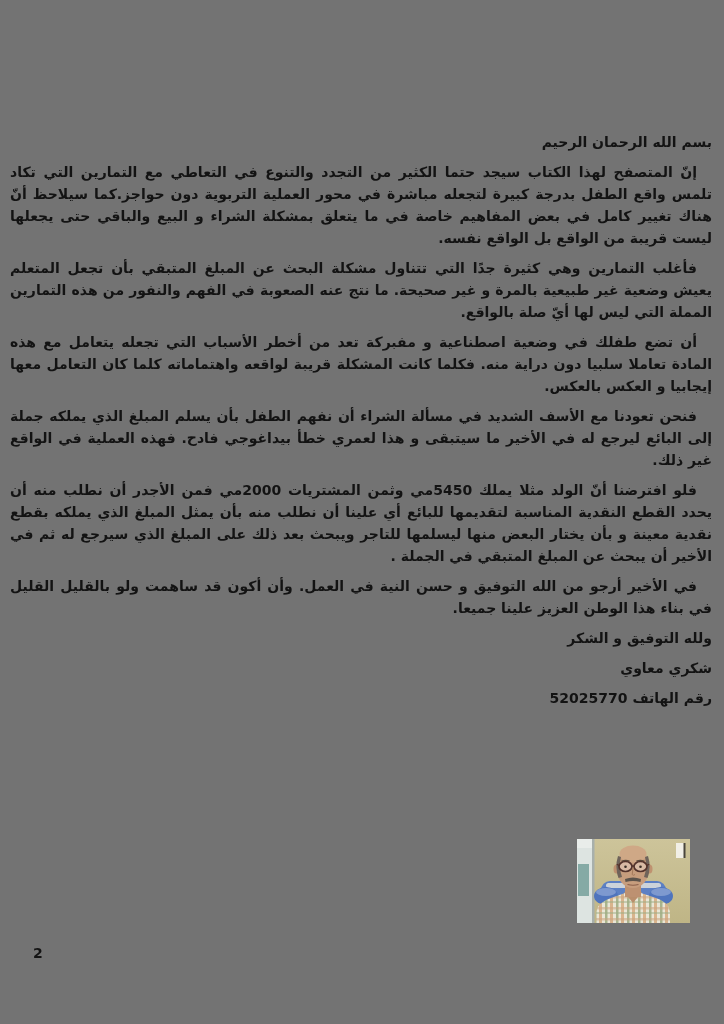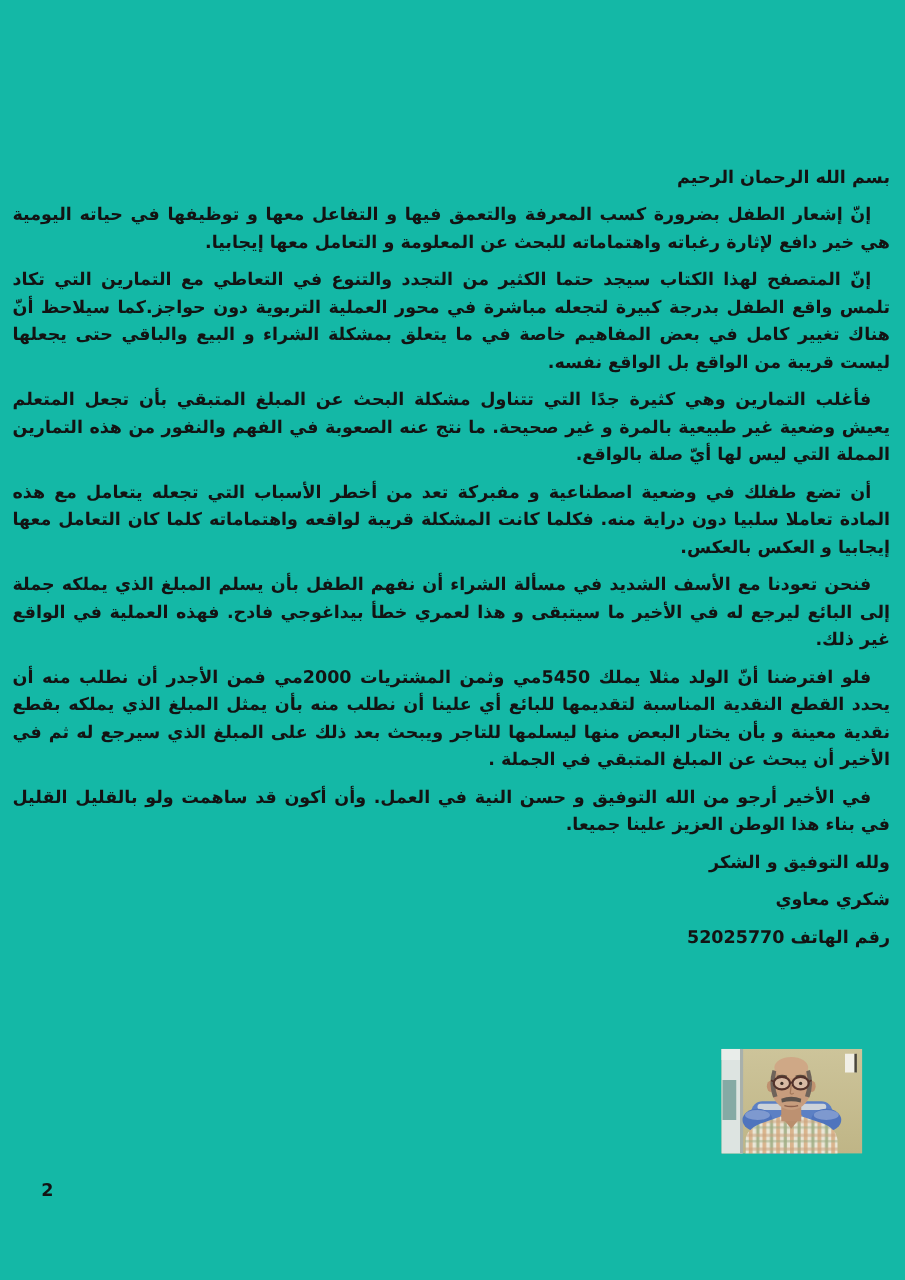--- a/index.html
+++ b/index.html
@@ -5,21 +5,21 @@
   html, body { margin: 0; padding: 0; }
   body {
     width: 724px; height: 1024px;
     background: #ffffff;
     position: relative;
     font-family: "DejaVu Sans", sans-serif;
     overflow: hidden;
   }
   .page {
     position: absolute; inset: 0;
-    background: #14b8a6;
+    background: #737373;
     overflow: hidden;
   }
   .textblock {
     position: absolute;
     top: 131px; right: 12px; left: 10px;
     direction: rtl;
     text-align: justify;
     font-size: 14px;
     font-weight: bold;
     line-height: 22px;
@@ -48,21 +48,20 @@
 </style>
 </head>
 <body>
 
 <div class="page">
 
   <div class="textblock">
     <div class="basmala">بسم الله الرحمان الرحيم</div>
 
     <div>
-        <p class="body">إنّ إشعار الطفل بضرورة كسب المعرفة والتعمق فيها و التفاعل معها و توظيفها في حياته اليومية هي خير دافع لإثارة رغباته واهتماماته للبحث عن المعلومة و التعامل معها إيجابيا.</p>
         <p class="body">إنّ المتصفح لهذا الكتاب سيجد حتما الكثير من التجدد والتنوع في التعاطي مع التمارين التي تكاد تلمس واقع الطفل بدرجة كبيرة لتجعله مباشرة في محور العملية التربوية دون حواجز.كما سيلاحظ أنّ هناك تغيير كامل في بعض المفاهيم خاصة في ما يتعلق بمشكلة الشراء و البيع والباقي حتى يجعلها ليست قريبة من الواقع بل الواقع نفسه.</p>
         <p class="body">فأغلب التمارين وهي كثيرة جدًا التي تتناول مشكلة البحث عن المبلغ المتبقي بأن تجعل المتعلم يعيش وضعية غير طبيعية بالمرة و غير صحيحة. ما نتج عنه الصعوبة في الفهم والنفور من هذه التمارين المملة التي ليس لها أيّ صلة بالواقع.</p>
         <p class="body">أن تضع طفلك في وضعية اصطناعية و مفبركة تعد من أخطر الأسباب التي تجعله يتعامل مع هذه المادة تعاملا سلبيا دون دراية منه. فكلما كانت المشكلة قريبة لواقعه واهتماماته كلما كان التعامل معها إيجابيا و العكس بالعكس.</p>
         <p class="body">فنحن تعودنا مع الأسف الشديد في مسألة الشراء أن نفهم الطفل بأن يسلم المبلغ الذي يملكه جملة إلى البائع ليرجع له في الأخير ما سيتبقى و هذا لعمري خطأ بيداغوجي فادح. فهذه العملية في الواقع غير ذلك.</p>
         <p class="body">فلو افترضنا أنّ الولد مثلا يملك 5450مي وثمن المشتريات 2000مي فمن الأجدر أن نطلب منه أن يحدد القطع النقدية المناسبة لتقديمها للبائع أي علينا أن نطلب منه بأن يمثل المبلغ الذي يملكه بقطع نقدية معينة و بأن يختار البعض منها ليسلمها للتاجر ويبحث بعد ذلك على المبلغ الذي سيرجع له ثم في الأخير أن يبحث عن المبلغ المتبقي في الجملة .</p>
         <p class="body">في الأخير أرجو من الله التوفيق و حسن النية في العمل. وأن أكون قد ساهمت ولو بالقليل القليل في بناء هذا الوطن العزيز علينا جميعا.</p>
       </div>
 
     <div class="sig">ولله التوفيق و الشكر</div>
     <div class="sig">شكري معاوي</div>

